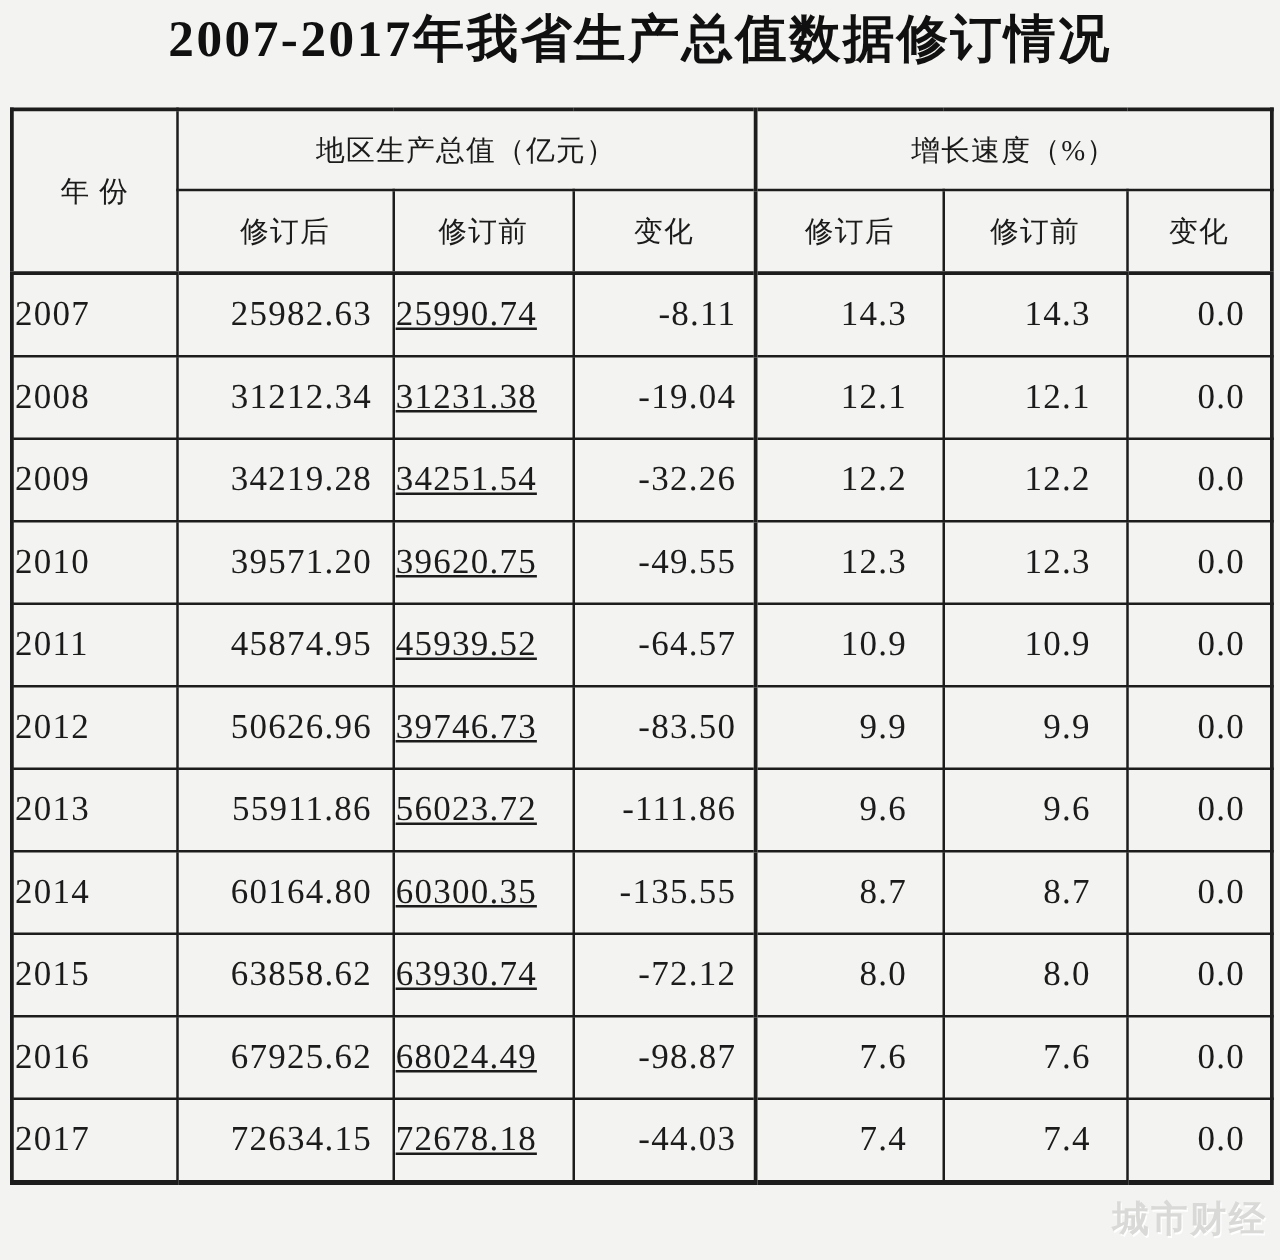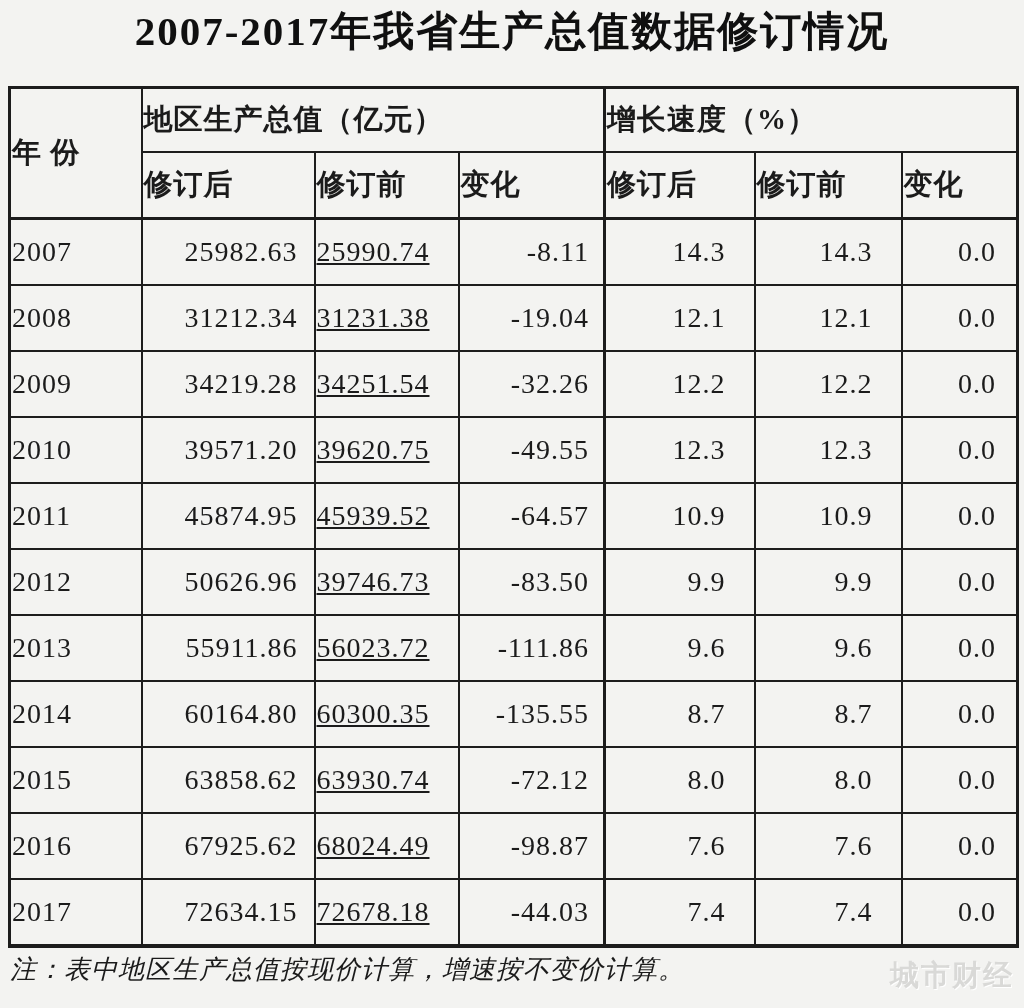--- a/index.html
+++ b/index.html
@@ -26,23 +26,23 @@
     table-layout: fixed;
     border: 3px solid #1c1c1c;
   }
   table.rev th, table.rev td {
     border: 2px solid #1c1c1c;
     color: #1b1b1b;
     overflow: hidden;
     white-space: nowrap;
   }
   table.rev th {
-    font-weight: bold;
-    font-size: 29px;
-    text-align: left;
+    font-weight: normal;
+    font-size: 23px;
+    text-align: center;
     letter-spacing: 1px;
   }
   tr.hdr1 th { height: 60px; }
   tr.hdr2 th { height: 62px; }
   th.yearhead { font-size: 30px; }
   table.rev td {
     height: 62px;
     font-size: 28px;
     letter-spacing: 1px;
   }
@@ -203,17 +203,16 @@
           <td class="c1">72634.15</td>
           <td class="c2">72678.18</td>
           <td class="c3">-44.03</td>
           <td class="c4 gdiv">7.4</td>
           <td class="c5">7.4</td>
           <td class="c6">0.0</td>
         </tr>
       </tbody>
   </table>
 
-  <div class="note">注：表中地区生产总值按现价计算，增速按不变价计算。</div>
 
   <div class="watermark">城市财经</div>
 
 </div>
 
 </body></html>

